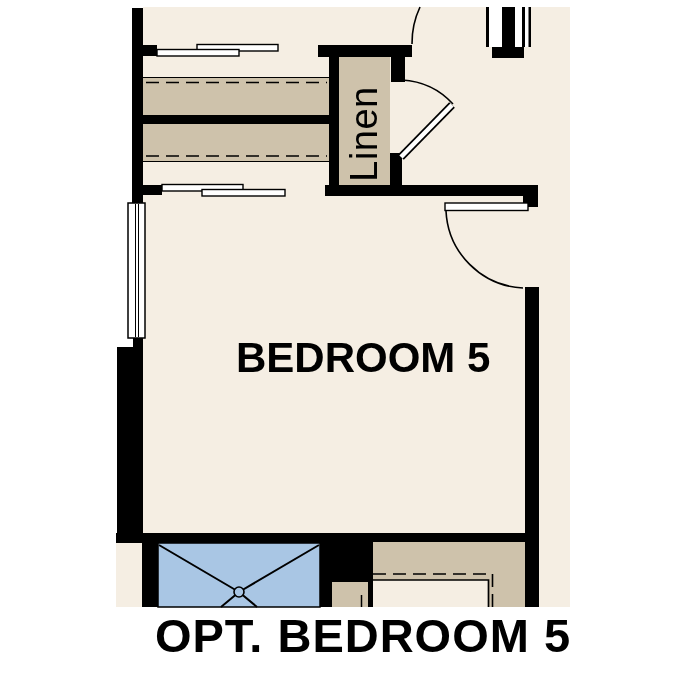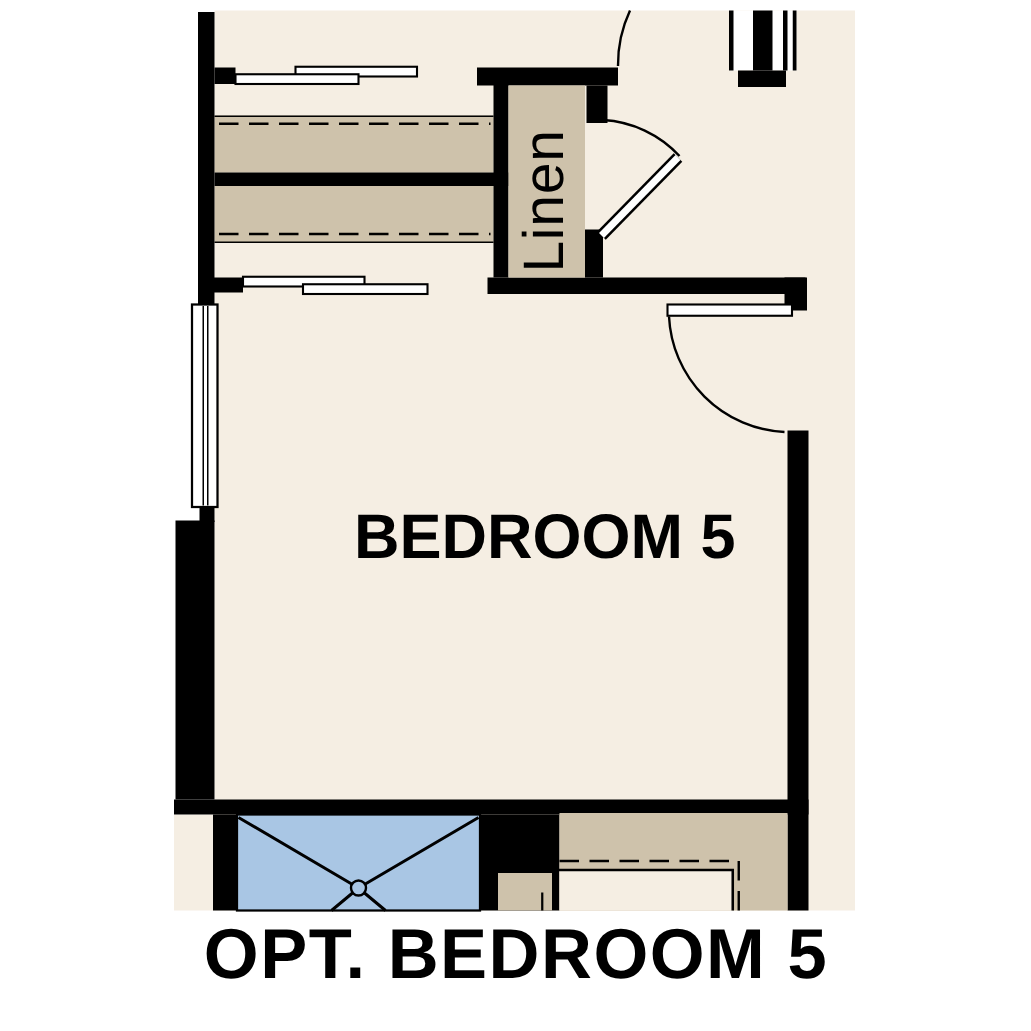--- a/index.html
+++ b/index.html
@@ -22,21 +22,21 @@
   .arc{stroke:var(--wall);fill:none;stroke-width:1.6;}
   .label-linen{
     position:absolute;left:364px;top:134px;transform:translate(-50%,-50%) rotate(-90deg);
     font-size:38px;color:var(--text);white-space:nowrap;letter-spacing:0.5px;
   }
   .label-room{
     position:absolute;left:212px;top:337px;font-size:42px;font-weight:bold;
     line-height:1;color:var(--text);white-space:nowrap;margin-left:24px;
   }
   .caption{
-    position:absolute;left:344px;top:612px;transform:translateX(-50%);
+    position:absolute;left:363px;top:612px;transform:translateX(-50%);
     font-size:47px;font-weight:bold;line-height:1;letter-spacing:1px;
     color:var(--text);white-space:nowrap;
   }
 </style>
 </head>
 <body>
 
 <div class="stage">
   <svg width="687" height="687" viewBox="0 0 687 687">
 

